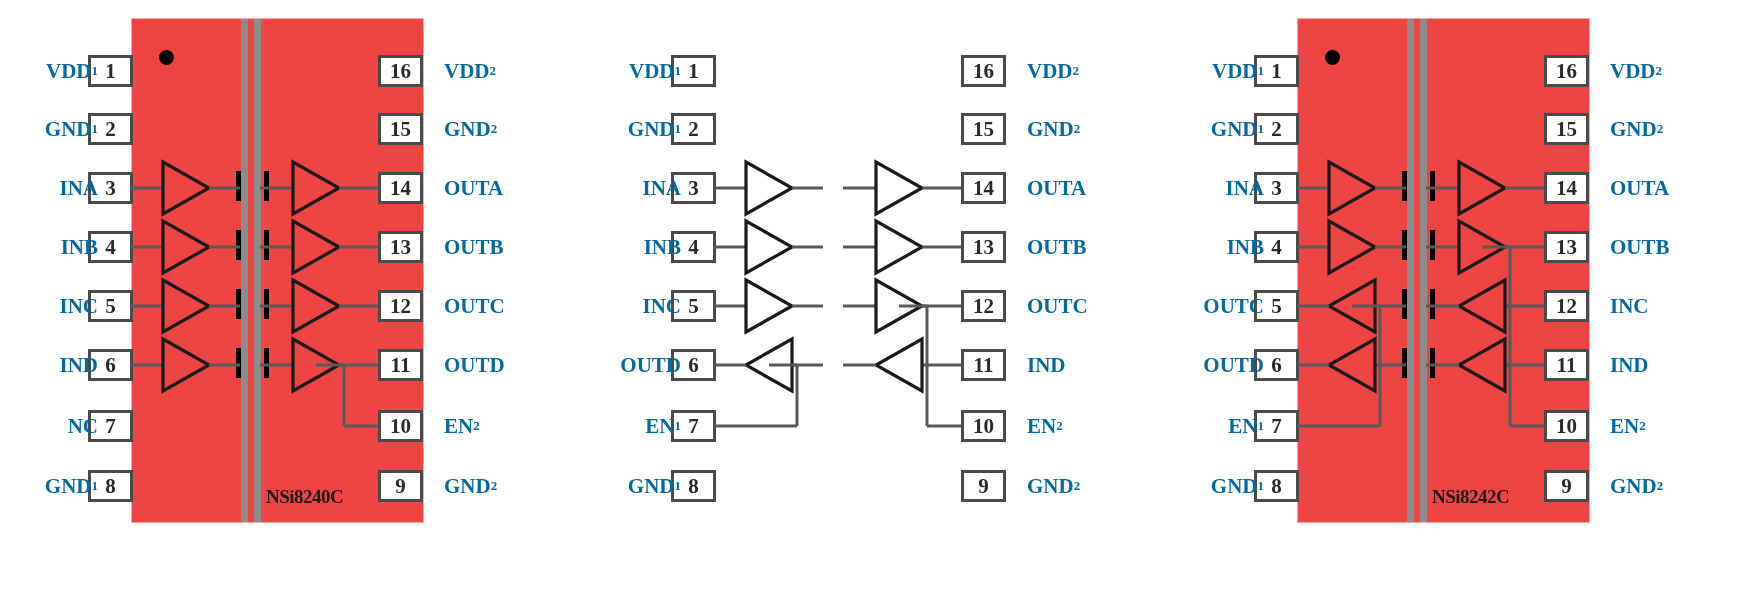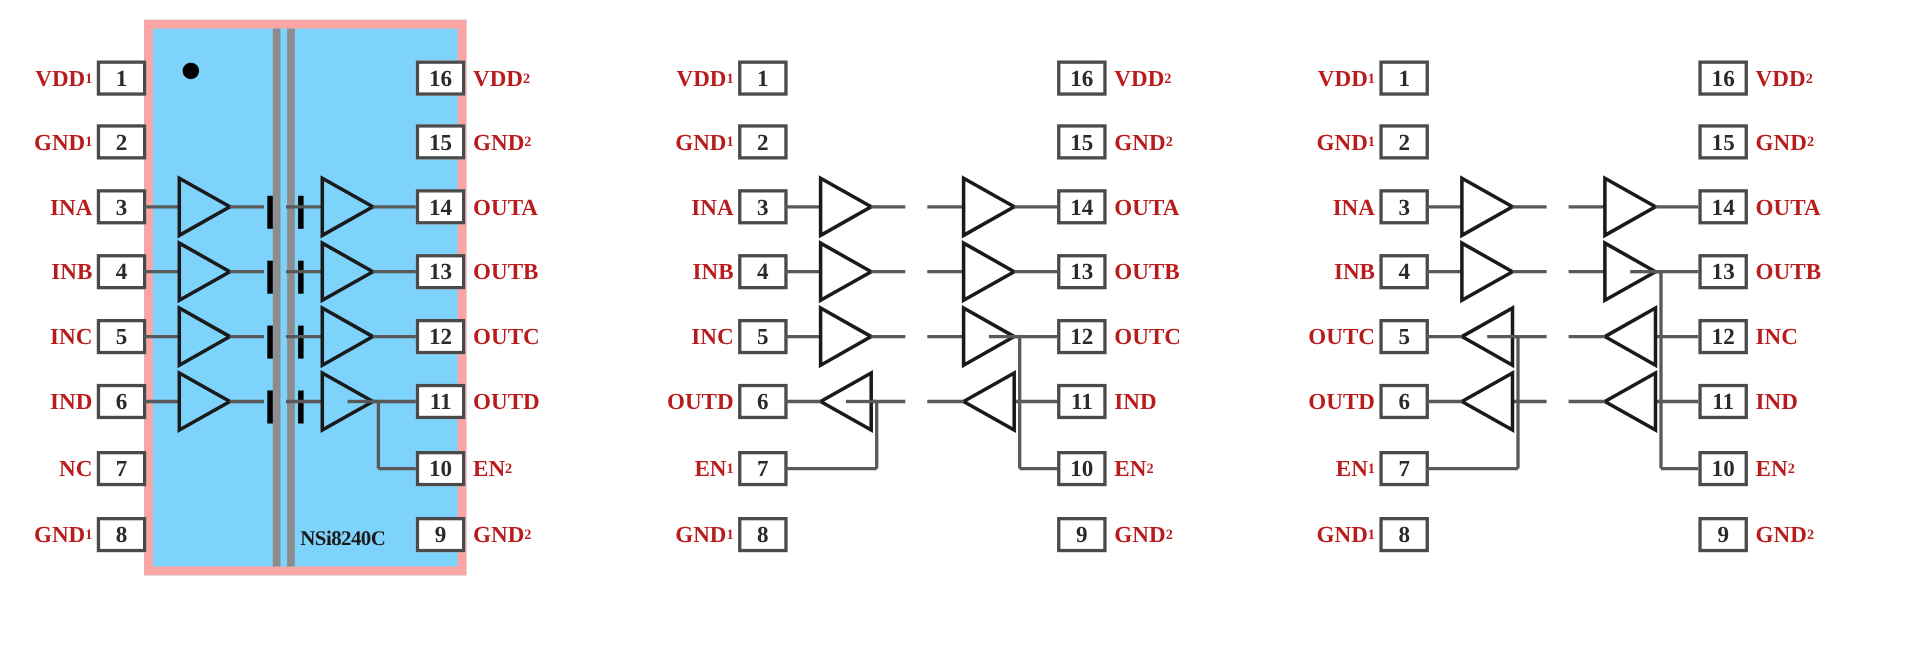--- a/index.html
+++ b/index.html
@@ -12,22 +12,22 @@
   .chip-2{left:583px;}
   .chip-3{left:1166px;}
 
   
   .pkg{
     position:absolute;
     top:18px;
     left:131px;
     width:293px;
     height:505px;
-    border:8px solid #fca5a5;
-    background:#7dd3fc;
+    border:1px solid #fca5a5;
+    background:#ef4444;
     box-sizing:border-box;
   }
   
   .barrier{
     position:absolute;
     top:0;
     width:7px;
     height:100%;
     background:#8c8c8c;
   }
@@ -80,26 +80,27 @@
     font-weight:bold;
     color:#2a2a2a;
   }
   .pin-left{left:88px;}
   .pin-right{left:378px;}
 
   .pin-name{
     position:absolute;
     font-size:21px;
     font-weight:bold;
-    color:#b91c1c;
+    color:#0369a1;
     white-space:nowrap;
     line-height:32px;
     height:32px;
     display:flex;
     align-items:flex-start;
+    margin-left:14px;
   }
   .pin-name sub{font-size:13px;vertical-align:-3px;font-weight:bold;}
   .name-left{right:500px;text-align:right;justify-content:flex-end;}
   .name-right{left:430px;text-align:left;}
 
   svg.wires{position:absolute;top:0;left:0;width:583px;height:603px;pointer-events:none;}
 </style>
 </head>
 <body>
 
@@ -241,20 +242,34 @@
         <line x1="163" y1="365" x2="131" y2="365" stroke="#595959" stroke-width="3"></line>
         <line x1="378" y1="426" x2="344" y2="426" stroke="#595959" stroke-width="3"></line>
         <line x1="344" y1="426" x2="344" y2="306" stroke="#595959" stroke-width="3"></line>
         <line x1="344" y1="306" x2="316" y2="306" stroke="#595959" stroke-width="3"></line>
         <line x1="131" y1="426" x2="214" y2="426" stroke="#595959" stroke-width="3"></line>
         <line x1="214" y1="426" x2="214" y2="365" stroke="#595959" stroke-width="3"></line>
         <line x1="214" y1="365" x2="186" y2="365" stroke="#595959" stroke-width="3"></line>
       </svg>
     </div>
     <div class="chip-block chip-3">
+      <div class="pkg">
+        <div class="barrier barrier-a"></div>
+        <div class="barrier barrier-b"></div>
+        <div class="tick" style="left: 104px; top: 152px;"></div>
+        <div class="tick" style="left: 132px; top: 152px;"></div>
+        <div class="tick" style="left: 104px; top: 211px;"></div>
+        <div class="tick" style="left: 132px; top: 211px;"></div>
+        <div class="tick" style="left: 104px; top: 270px;"></div>
+        <div class="tick" style="left: 132px; top: 270px;"></div>
+        <div class="tick" style="left: 104px; top: 329px;"></div>
+        <div class="tick" style="left: 132px; top: 329px;"></div>
+        <div class="dot"></div>
+        <div class="part-label">NSi8242C</div>
+      </div>
       <div class="pin pin-left" style="top: 55px;">1</div>
       <div class="pin-name name-left" style="top: 55px; left: 0px; width: 84px; justify-content: flex-end;">VDD<sub>1</sub></div>
       <div class="pin pin-left" style="top: 113px;">2</div>
       <div class="pin-name name-left" style="top: 113px; left: 0px; width: 84px; justify-content: flex-end;">GND<sub>1</sub></div>
       <div class="pin pin-left" style="top: 172px;">3</div>
       <div class="pin-name name-left" style="top: 172px; left: 0px; width: 84px; justify-content: flex-end;">INA</div>
       <div class="pin pin-left" style="top: 231px;">4</div>
       <div class="pin-name name-left" style="top: 231px; left: 0px; width: 84px; justify-content: flex-end;">INB</div>
       <div class="pin pin-left" style="top: 290px;">5</div>
       <div class="pin-name name-left" style="top: 290px; left: 0px; width: 84px; justify-content: flex-end;">OUTC</div>

